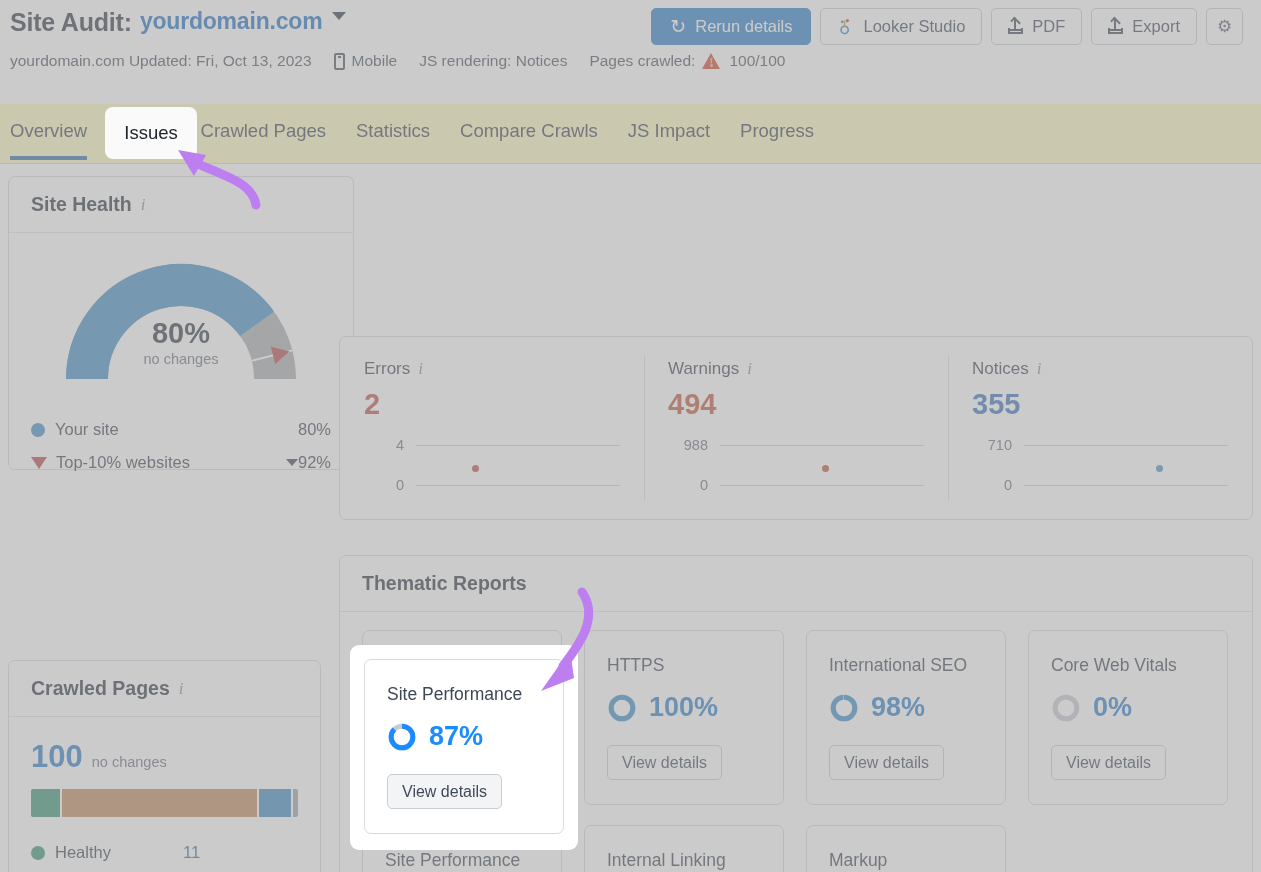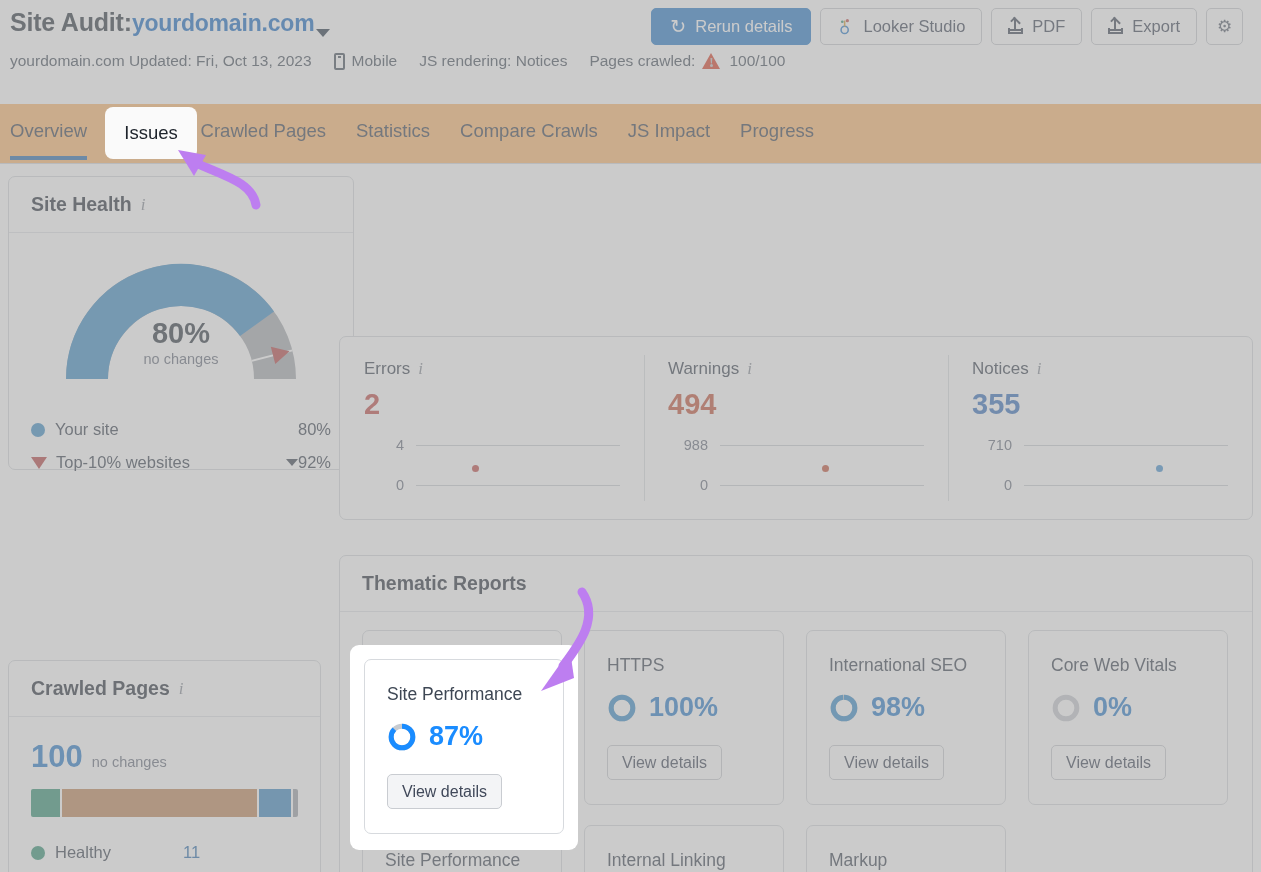--- a/index.html
+++ b/index.html
@@ -25,21 +25,21 @@
   }
 
   
   .header {
     position: absolute; left: 0; top: 0;
     width: 1261px; height: 94px;
     background: #ffffff;
   }
   .title-row {
     position: absolute; left: 10px; top: 8px;
-    display: flex; align-items: flex-end; 
+    display: flex; align-items: flex-start; gap: 8px;
   }
   .title-main {
     font-size: 25px; font-weight: 700; color: #333c46; letter-spacing: -0.2px;
   }
   .title-domain {
     font-size: 23px; font-weight: 700; color: #1f6fc4; letter-spacing: -0.2px;
   }
   .chev-down {
     width: 0; height: 0; margin-left: 2px; margin-top: 4px;
     border-left: 7px solid transparent;
@@ -122,21 +122,21 @@
     width: 15px; height: 6px;
     border: 2px solid #41495a; border-top: none;
   }
   .looker-ic { width: 17px; height: 17px; }
   .gear-glyph { font-size: 17px; color: #5a6270; }
 
   
   .tabs {
     position: absolute; left: 0; top: 104px;
     width: 1261px; height: 60px;
-    background: #fdba74;
+    background: #fef9c3;
     border-bottom: 1px solid #d7dade;
   }
   .tabs-inner {
     position: absolute; left: 10px; top: 0;
     display: flex; align-items: flex-start; gap: 0;
   }
   .tab {
     font-size: 18.5px; color: #3e4754;
     padding: 16px 15px 18px 15px;
     cursor: pointer; white-space: nowrap;

